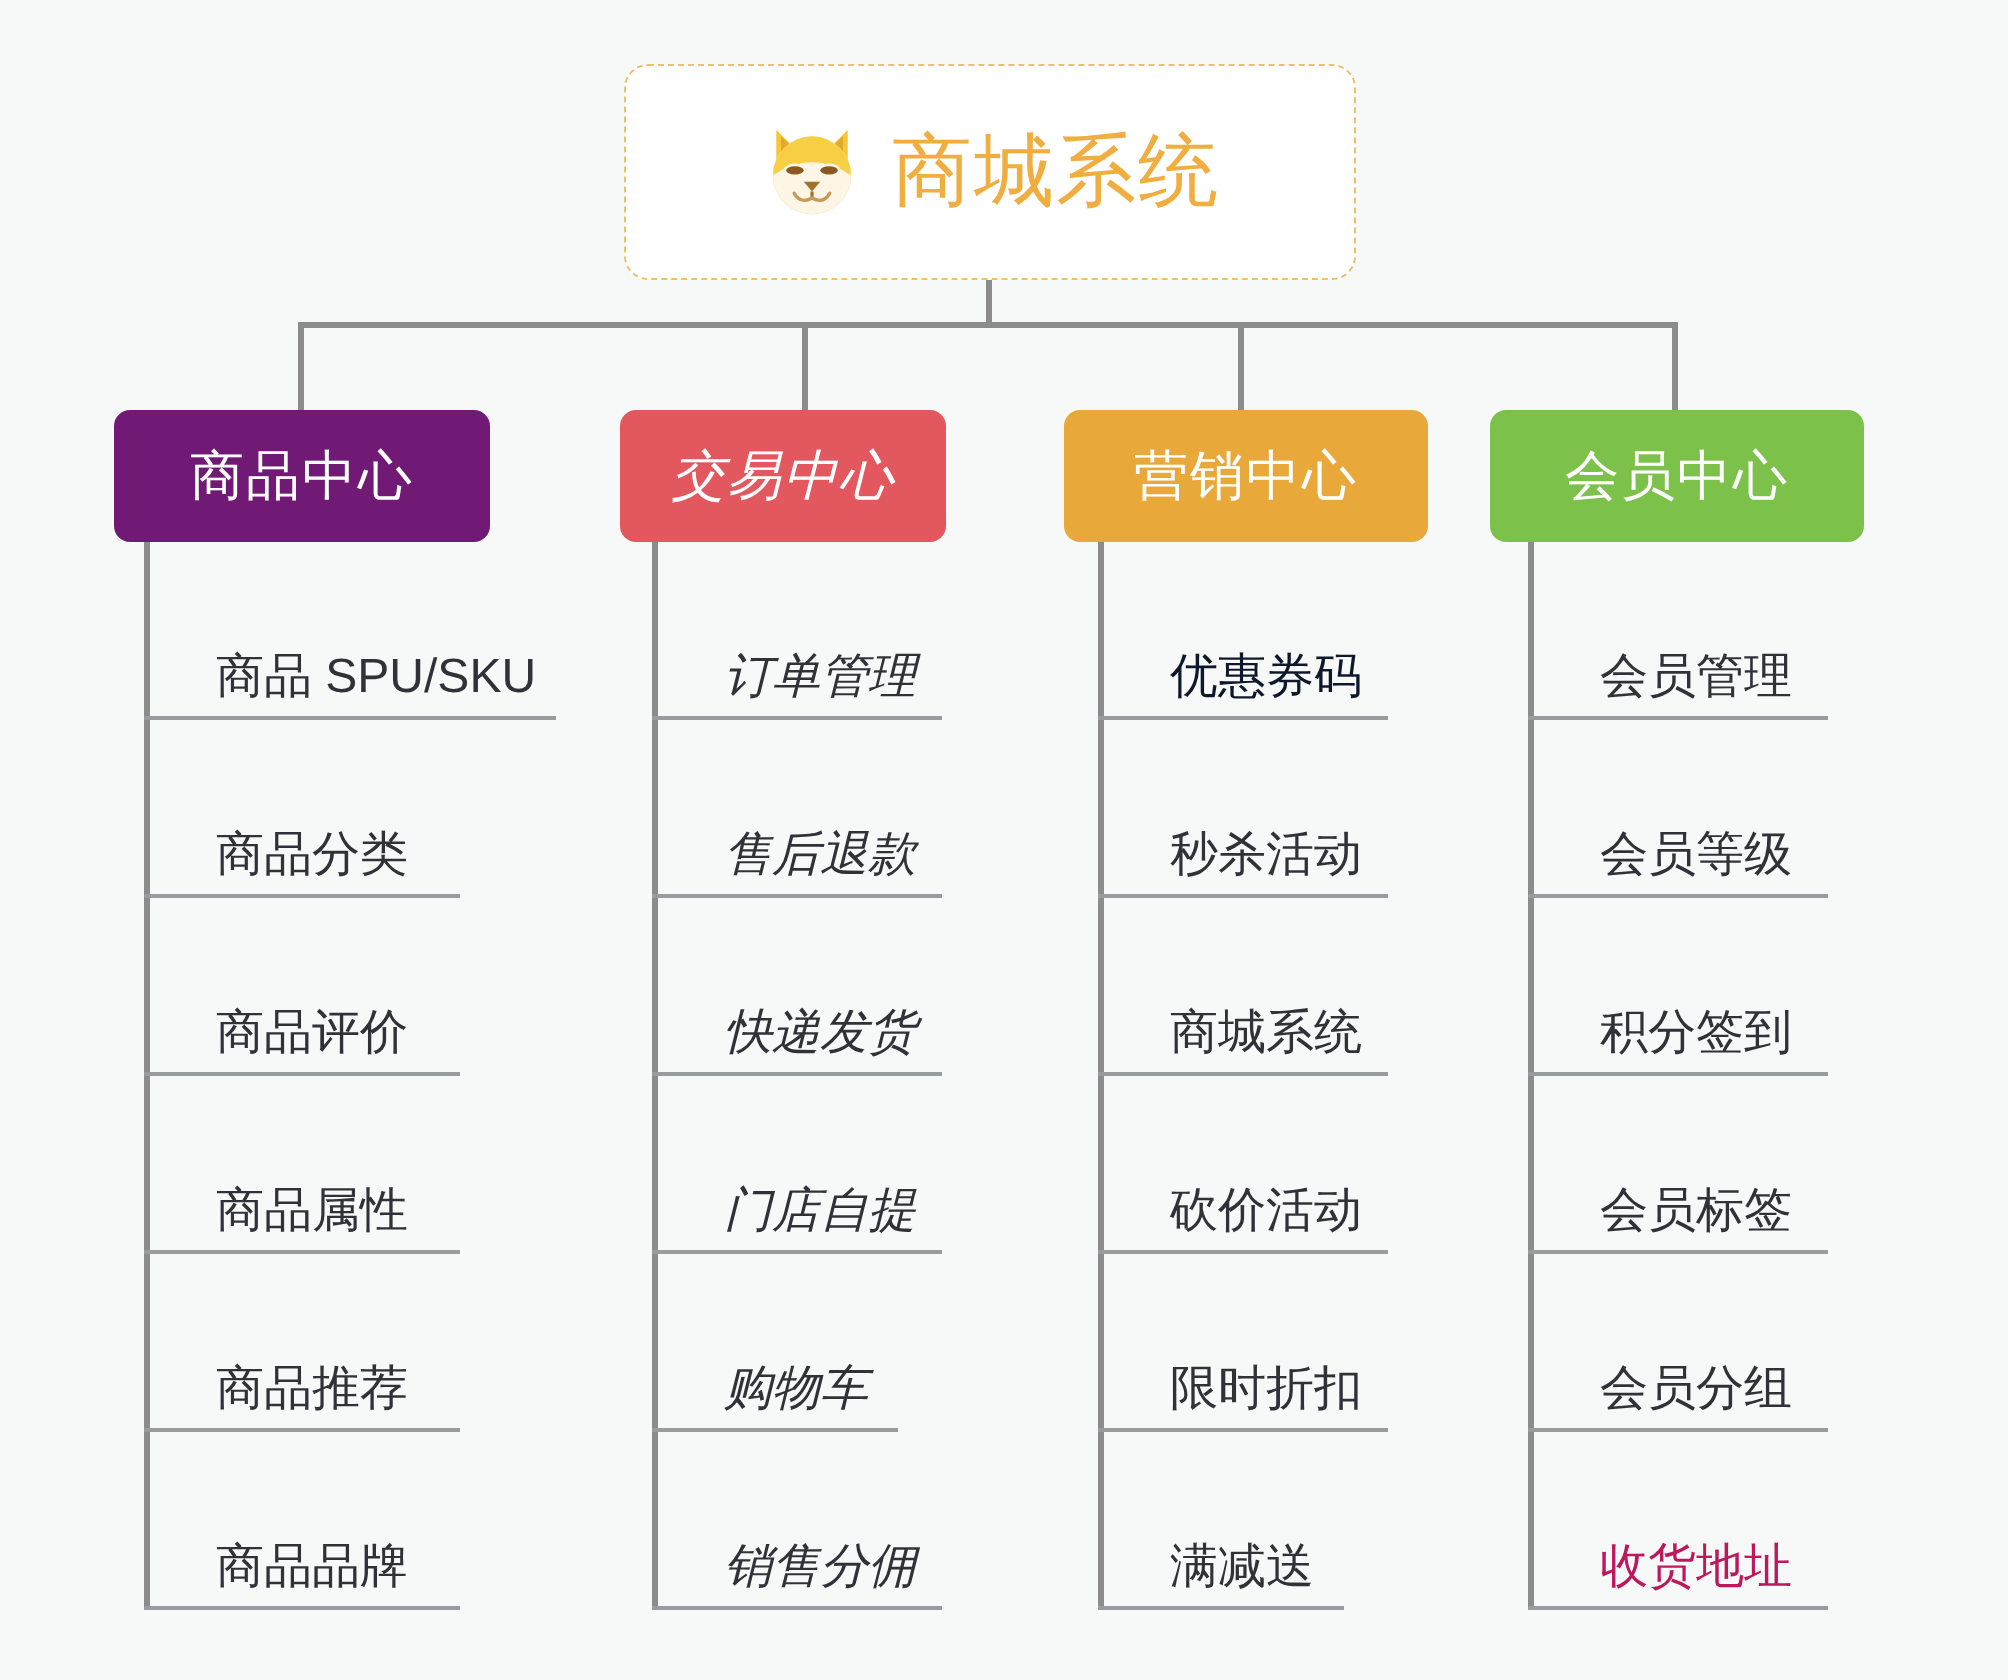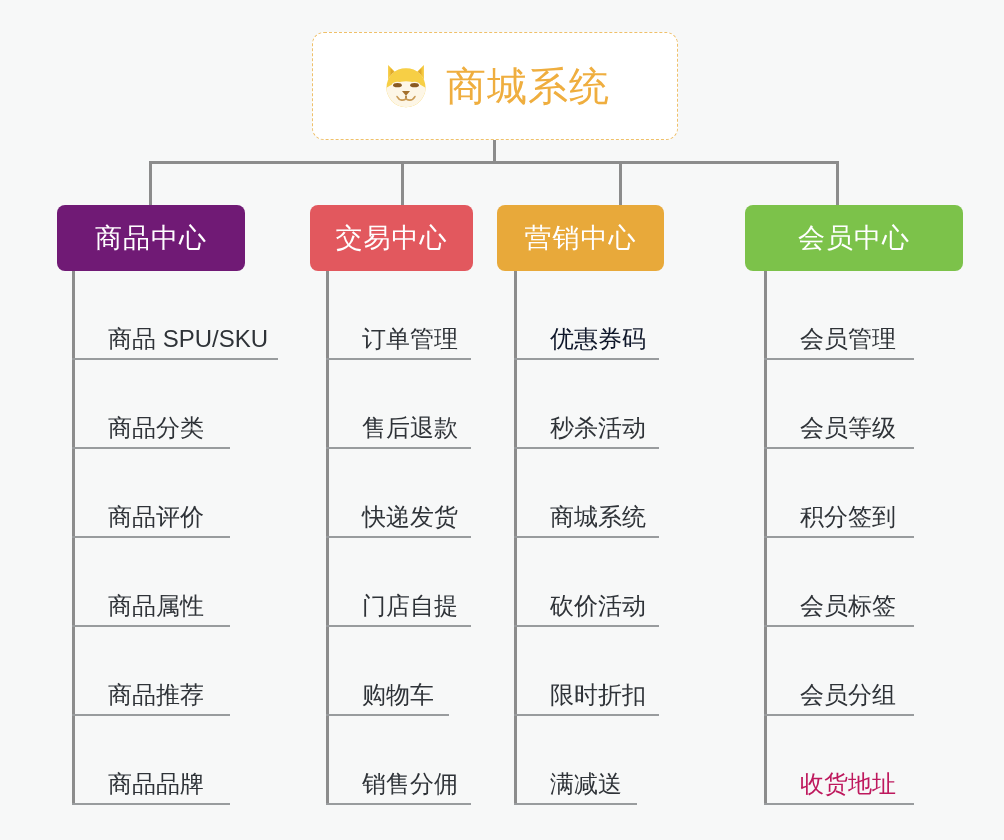--- a/index.html
+++ b/index.html
@@ -176,21 +176,21 @@
         <div class="item-label" style="color: rgb(47, 51, 56);">商品推荐</div>
         <div class="item-rule" style="width: 158px; background: rgb(153, 156, 158);"></div>
       </div>
       <div class="item">
         <div class="item-label" style="color: rgb(47, 51, 56);">商品品牌</div>
         <div class="item-rule" style="width: 158px; background: rgb(153, 156, 158);"></div>
       </div>
     </div>
   </div>
 
-  <div class="branch" id="branch-1" style="left:310px; width:163px;">
+  <div class="branch" id="branch-1" style="left:310px; width:163px;font-style:italic;">
     <div class="branch-header" style="background: rgb(226, 88, 94);">交易中心</div>
     <div class="branch-spine" style="left: 16px; top: 66px; height: 534px; background: rgb(140, 140, 140);"></div>
     <div class="items" style="left:16px;">
       <div class="item">
         <div class="item-label" style="color: rgb(47, 51, 56);">订单管理</div>
         <div class="item-rule" style="width: 145px; background: rgb(153, 156, 158);"></div>
       </div>
       <div class="item">
         <div class="item-label" style="color: rgb(47, 51, 56);">售后退款</div>
         <div class="item-rule" style="width: 145px; background: rgb(153, 156, 158);"></div>
@@ -207,21 +207,21 @@
         <div class="item-label" style="color: rgb(47, 51, 56);">购物车</div>
         <div class="item-rule" style="width: 123px; background: rgb(153, 156, 158);"></div>
       </div>
       <div class="item">
         <div class="item-label" style="color: rgb(47, 51, 56);">销售分佣</div>
         <div class="item-rule" style="width: 145px; background: rgb(153, 156, 158);"></div>
       </div>
     </div>
   </div>
 
-  <div class="branch" id="branch-2" style="left:497px; width:167px;">
+  <div class="branch" id="branch-2" style="left:532px; width:182px;">
     <div class="branch-header" style="background: rgb(232, 169, 58);">营销中心</div>
     <div class="branch-spine" style="left: 17px; top: 66px; height: 534px; background: rgb(140, 140, 140);"></div>
     <div class="items" style="left:17px;">
       <div class="item">
         <div class="item-label" style="color: #0f172a;">优惠券码</div>
         <div class="item-rule" style="width: 145px; background: rgb(153, 156, 158);"></div>
       </div>
       <div class="item">
         <div class="item-label" style="color: rgb(47, 51, 56);">秒杀活动</div>
         <div class="item-rule" style="width: 145px; background: rgb(153, 156, 158);"></div>
@@ -238,21 +238,21 @@
         <div class="item-label" style="color: rgb(47, 51, 56);">限时折扣</div>
         <div class="item-rule" style="width: 145px; background: rgb(153, 156, 158);"></div>
       </div>
       <div class="item">
         <div class="item-label" style="color: rgb(47, 51, 56);">满减送</div>
         <div class="item-rule" style="width: 123px; background: rgb(153, 156, 158);"></div>
       </div>
     </div>
   </div>
 
-  <div class="branch" id="branch-3" style="left:745px; width:218px;">
+  <div class="branch" id="branch-3" style="left:745px; width:187px;">
     <div class="branch-header" style="background: rgb(124, 194, 74);">会员中心</div>
     <div class="branch-spine" style="left: 19px; top: 66px; height: 534px; background: rgb(140, 140, 140);"></div>
     <div class="items" style="left:19px;">
       <div class="item">
         <div class="item-label" style="color: rgb(47, 51, 56);">会员管理</div>
         <div class="item-rule" style="width: 150px; background: rgb(153, 156, 158);"></div>
       </div>
       <div class="item">
         <div class="item-label" style="color: rgb(47, 51, 56);">会员等级</div>
         <div class="item-rule" style="width: 150px; background: rgb(153, 156, 158);"></div>

